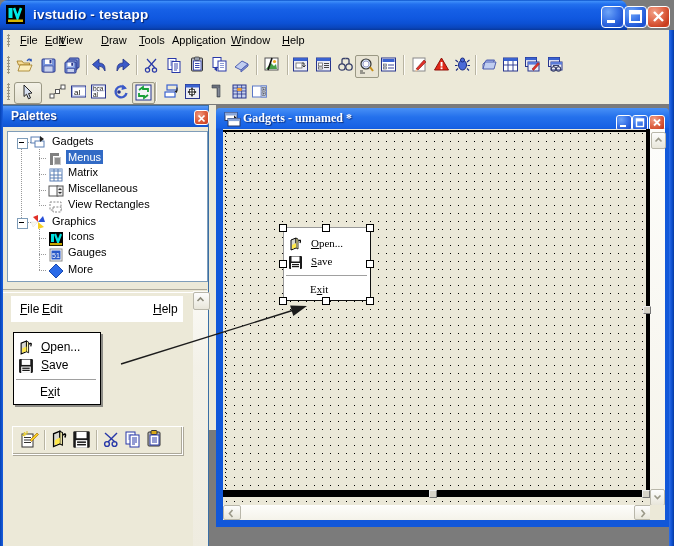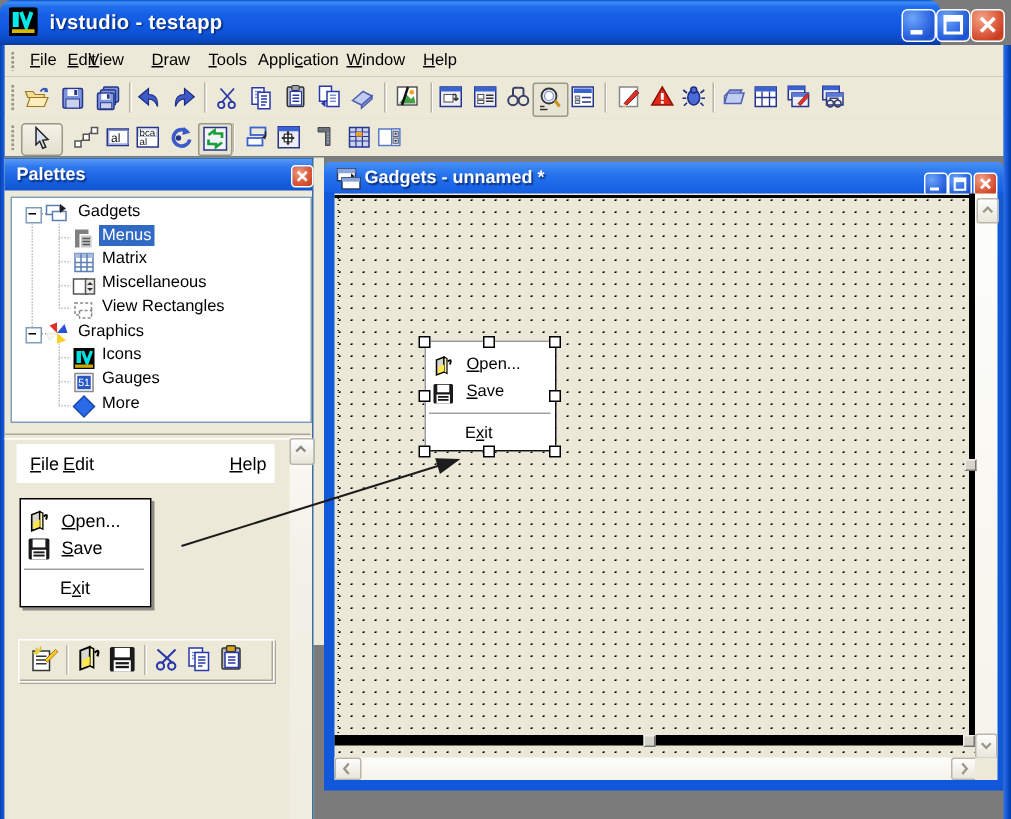--- a/index.html
+++ b/index.html
@@ -48,21 +48,21 @@
 #palsb{position:absolute;left:190px;top:185px;width:15px;height:256px;background:linear-gradient(180deg,#fbfaf6,#f3f1e8 30%,#efece0)}
 .sbtn{position:absolute;width:15px;height:16px;border:1px solid #b9b7aa;border-radius:2px;background:linear-gradient(180deg,#fdfdfd,#e8e6da);}
 
 #smenubar{position:absolute;left:8px;top:190px;width:172px;height:26px;background:#fff;font-size:12px}
 #spopup{position:absolute;left:10px;top:226px;width:86px;height:71px;background:#fff;border:1px solid #000;box-shadow:2px 2px 0 rgba(90,90,90,.65)}
 #stoolbar{position:absolute;left:9px;top:320px;width:169px;height:27px;border:1px solid #fff;box-shadow:-1px -1px 0 #aca899 inset, 1px 1px 0 #aca899;background:#ece9d8}
 .menutext{font-size:12px;color:#000;position:absolute}
 .c11{font-size:11px}
 
 #gadwin{left:216px;top:108px;width:453px;height:419px;border-radius:4px 4px 0 0;
- background:linear-gradient(180deg,#4890f6 0,#2471ec 9px,#1660e4 20px,#1259da 21px,#1157d9);}
+ background:linear-gradient(180deg,#4890f6 0,#2471ec 9px,#1660e4 20px,#1259da 21px,#1157d9);font-family:Liberation Serif, serif;}
 #gadtitle{position:absolute;left:0;top:0;width:453px;height:21px}
 #gadtitle .t{position:absolute;left:27px;top:3px;color:#fff;font-weight:bold;font-size:12px;text-shadow:1px 1px 1px rgba(0,20,80,.7)}
 .gbtn{position:absolute;top:7px;width:14px;height:14px;border:1px solid #fff;border-radius:3px;
  background:radial-gradient(circle at 30% 25%,#6ea5f8 0%,#3a74e8 45%,#1c50cf 85%);}
 .gbtn.close{background:radial-gradient(circle at 30% 25%,#f2a188 0%,#e0684a 45%,#c93c1d 85%)}
 #gcanvas{position:absolute;left:7px;top:21px;width:427px;height:384px;background-color:#ebe8d8;
  background-image:radial-gradient(circle at 1.5px 1.5px,#000 0.7px,transparent 0.71px);background-size:8px 8px;background-position:2px 3px}
 #vline{position:absolute;background:#000}
 #hline{position:absolute;background:#000}
 #gvsb{position:absolute;left:434px;top:21px;width:15px;height:376px;background:linear-gradient(180deg,#fdfdfb,#f5f3ea)}

